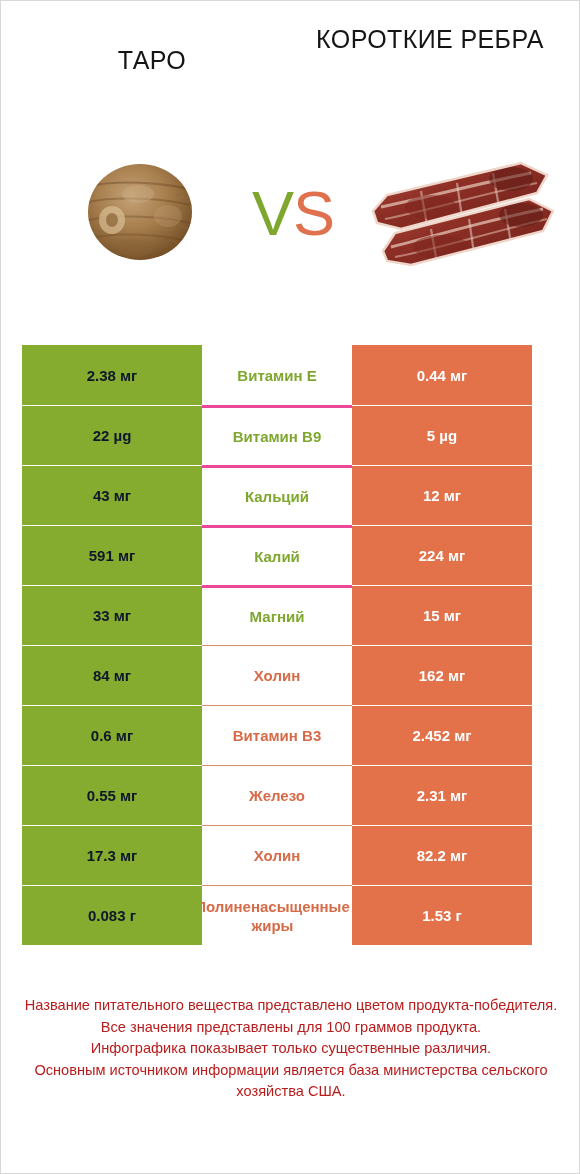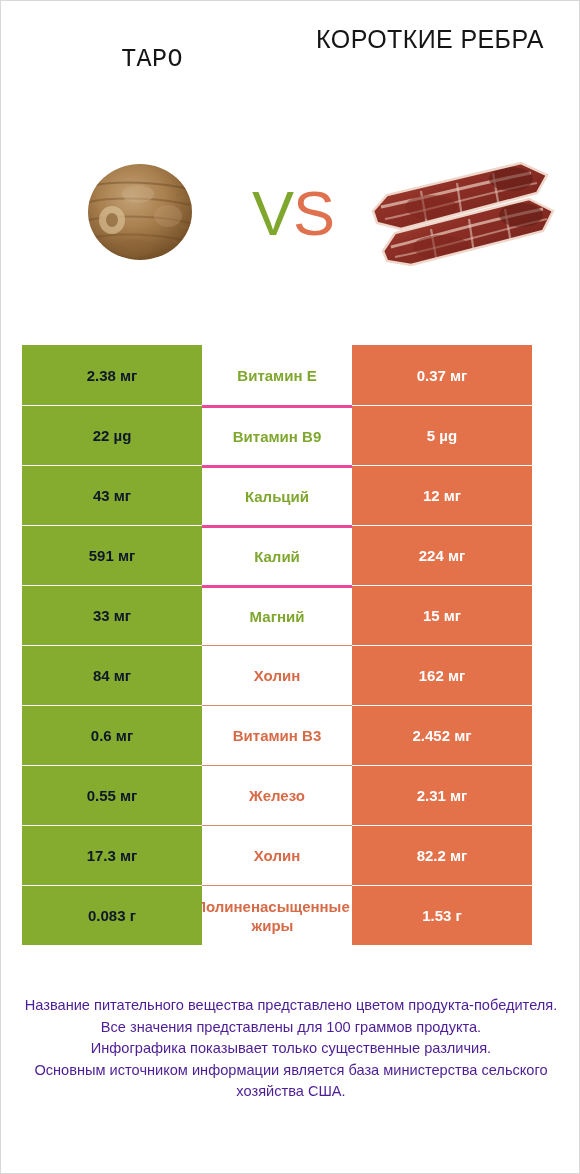--- a/index.html
+++ b/index.html
@@ -37,21 +37,21 @@
     left: 21px;
     top: 44px;
     width: 260px;
     text-align: center;
     font-size: 25px;
     line-height: 30px;
     letter-spacing: 0.4px;
     color: #151515;
     font-weight: 400;
     text-transform: uppercase;
-    font-family: Liberation Mono, monospace;
+    font-family: Liberation Sans, sans-serif;
   }
   .title-right {
     position: absolute;
     right: 21px;
     top: 22px;
     width: 260px;
     text-align: center;
     font-size: 25px;
     line-height: 32px;
     letter-spacing: 0.4px;
@@ -172,21 +172,21 @@
 
   
   .footer {
     position: absolute;
     left: 21px;
     top: 994px;
     width: 538px;
     text-align: center;
     font-size: 14.6px;
     line-height: 21.5px;
-    color: #4c1d95;
+    color: #b91c1c;
     font-family: "Liberation Sans", sans-serif;
   }
   .footer p { margin: 0; }
 </style>
 </head>
 <body>
 
 <div class="page">
 
   <div class="titles">
@@ -262,21 +262,21 @@
       <path d="M22 96 L34 78 L168 44 L192 56 L182 76 L50 110 L26 106 Z" fill="none" stroke="#efd6ca" stroke-width="2.5"></path>
     </svg>
   </div>
 
   <div class="table" id="comparison-table">
       <div class="row">
         <div class="cell cell-left">2.38 мг</div>
         <div class="cell cell-mid win-green">
           <span class="midtext">Витамин E</span>
         </div>
-        <div class="cell cell-right">0.37 мг</div>
+        <div class="cell cell-right">0.44 мг</div>
       </div>
       <div class="row">
         <div class="cell cell-left">22 µg</div>
         <div class="cell cell-mid win-green">
           <span class="midtext">Витамин B9</span>
         </div>
         <div class="cell cell-right">5 µg</div>
       </div>
       <div class="row">
         <div class="cell cell-left">43 мг</div>

